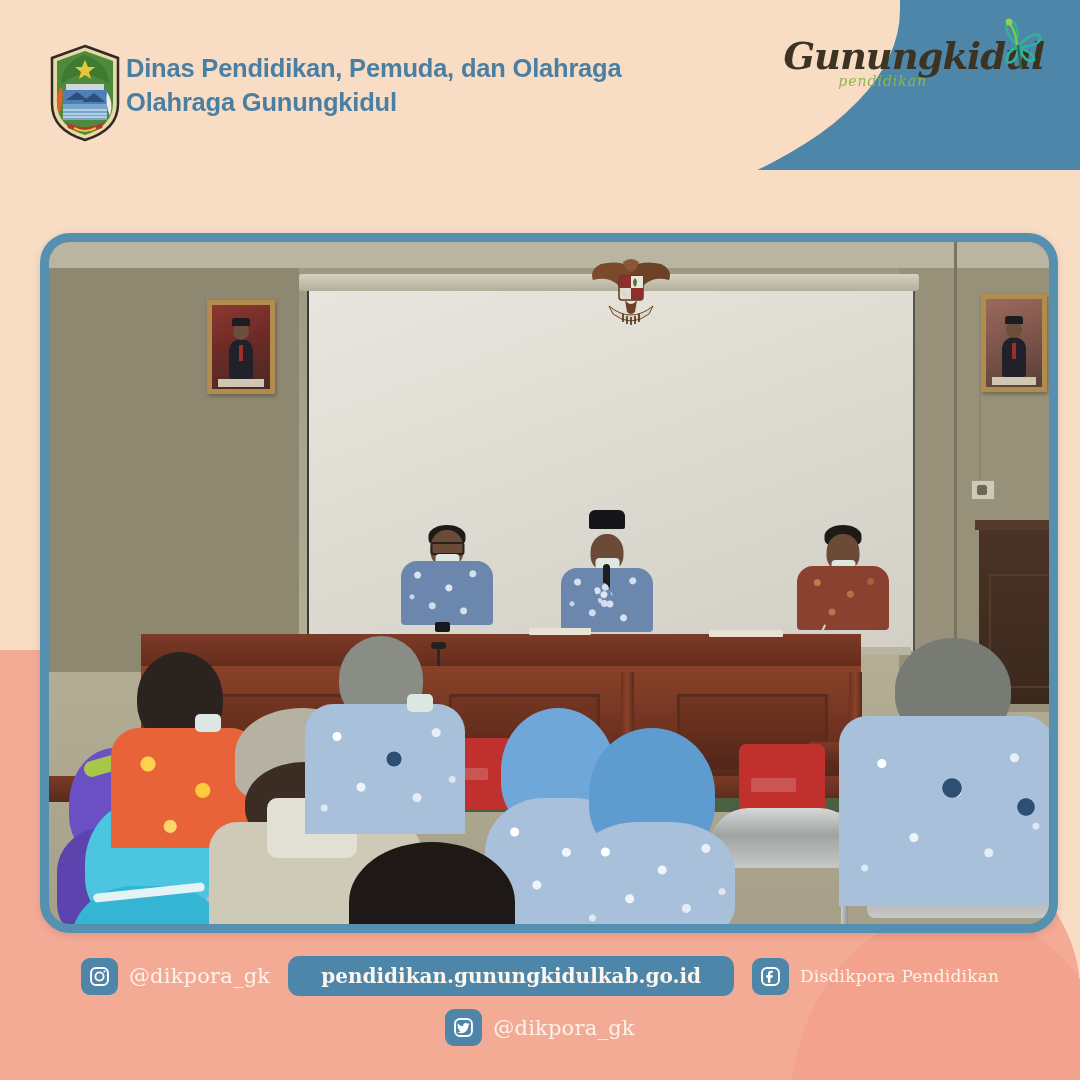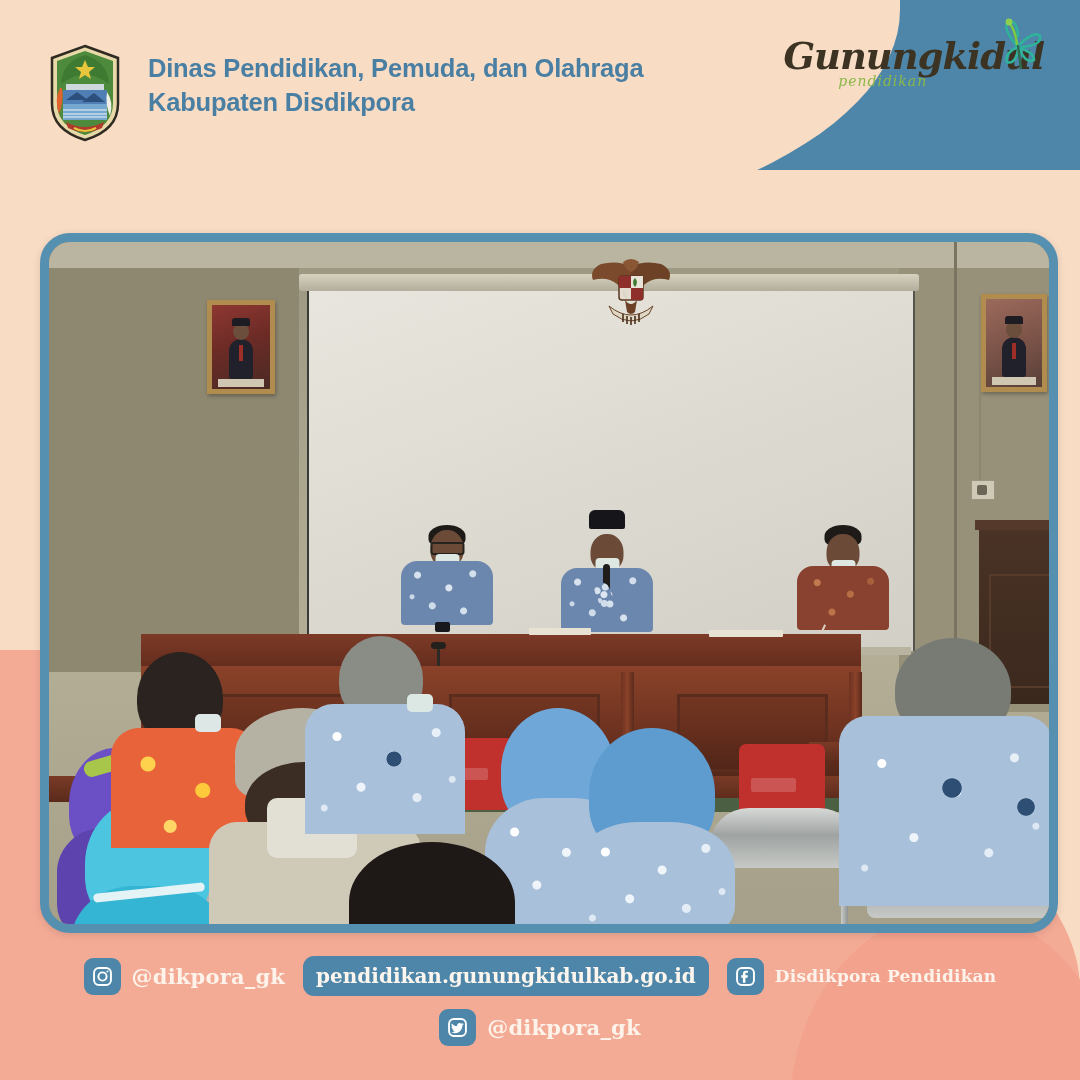--- a/index.html
+++ b/index.html
@@ -12,21 +12,21 @@
   .bg-peach-curve{position:absolute;top:0;left:0;width:900px;height:250px;background:#f9dcc4;
       border-bottom-right-radius:560px 240px;}
   .bg-teal-lower{position:absolute;top:360px;right:0;width:40px;height:90px;background:#4d86a8;}
   .bg-salmon{position:absolute;left:0;bottom:0;width:1080px;height:430px;background:#f4ab96;
       border-top-right-radius:900px 340px;}
   .bg-salmon-br{position:absolute;right:-40px;bottom:-30px;width:330px;height:200px;background:#f2a08c;
       border-radius:50% 50% 0 0 / 100% 100% 0 0;opacity:.85;}
   .bg-peach-mid{position:absolute;left:0;top:170px;width:1080px;height:500px;background:#f9dcc4;}
 
   
-  .header{position:absolute;top:44px;left:44px;display:flex;align-items:flex-start;gap:22px;z-index:6;}
+  .header{position:absolute;top:44px;left:44px;display:flex;align-items:flex-start;z-index:6;}
   .crest{width:82px;height:98px;position:relative;flex:none;}
   .title-block{padding-top:8px;}
   .title-line{font-size:25.5px;font-weight:bold;color:#4a7fa4;line-height:1.32;letter-spacing:-.2px;
       white-space:nowrap;}
 
   
   .brand{position:absolute;top:38px;right:36px;z-index:6;text-align:center;}
   .brand-name{font-family:"DejaVu Serif",serif;font-style:italic;font-weight:bold;font-size:37px;
       color:#3c3323;line-height:1;letter-spacing:-1px;}
   .brand-sub{font-family:"DejaVu Serif",serif;font-style:italic;font-size:14px;color:#8cb84a;
@@ -156,23 +156,23 @@
   .green-rail{position:absolute;background:#4b5f43;}
 
   
   .footer{position:absolute;left:0;right:0;bottom:34px;z-index:7;}
   .f-row{display:flex;align-items:center;justify-content:center;gap:18px;}
   .f-row2{margin-top:13px;}
   .f-item{display:flex;align-items:center;gap:11px;}
   .sm-icon{width:37px;height:37px;border-radius:9px;background:#4d86a8;flex:none;
       display:flex;align-items:center;justify-content:center;}
   .sm-icon svg{display:block;}
-  .f-text{font-family:"DejaVu Serif",serif;font-weight:bold;font-size:21px;color:#fdf3ea;letter-spacing:.2px;}
+  .f-text{font-family:"DejaVu Serif",serif;font-weight:normal;font-size:21px;color:#fdf3ea;letter-spacing:.2px;}
   .f-text-sm{font-size:17px;}
-  .url-badge{background:#4d86a8;border-radius:11px;padding:8px 13px;}
+  .url-badge{background:#4d86a8;border-radius:11px;padding:8px 33px;}
   .url-badge span{font-family:"DejaVu Serif",serif;font-weight:bold;font-size:20px;color:#fdf6ef;}
 </style>
 </head>
 <body>
 
 <div id="poster">
 
   <div class="bg-peach"></div>
   <div class="bg-teal"></div>
   <div class="bg-teal-lower"></div>
@@ -195,21 +195,21 @@
         <path d="M38 58 L50 49 L61 58 Z" fill="#2c4f7c"></path>
         <path d="M19 66 h44 M19 70 h44 M19 73 h44" stroke="#c9dced" stroke-width="1.4"></path>
         <path d="M16 44 Q10 55 15 70 Q20 58 18 44 Z" fill="#e0622d"></path>
         <path d="M63 48 Q70 58 66 72 Q61 60 63 48 Z" fill="#f0efe6"></path>
         <path d="M22 78 Q41 88 60 78 L58 84 Q41 92 24 84 Z" fill="#b03a2e"></path>
         <path d="M30 84 Q41 90 52 84" stroke="#e8c63c" stroke-width="2" fill="none"></path>
       </svg>
     </div>
     <div class="title-block">
       <div class="title-line">Dinas Pendidikan, Pemuda, dan Olahraga</div>
-      <div class="title-line">Kabupaten Disdikpora</div>
+      <div class="title-line">Olahraga Gunungkidul</div>
     </div>
   </div>
 
   <div class="brand">
     <div class="brand-bfly">
       <svg viewBox="0 0 66 56" width="66" height="56">
         <g fill="none" stroke="#2fb39a" stroke-width="2.6" stroke-linecap="round">
           <path d="M33 30 Q18 12 24 6 Q33 3 34 20"></path>
           <path d="M34 30 Q50 14 56 20 Q58 29 38 31"></path>
           <path d="M33 31 Q20 38 23 46 Q31 49 34 34"></path>

